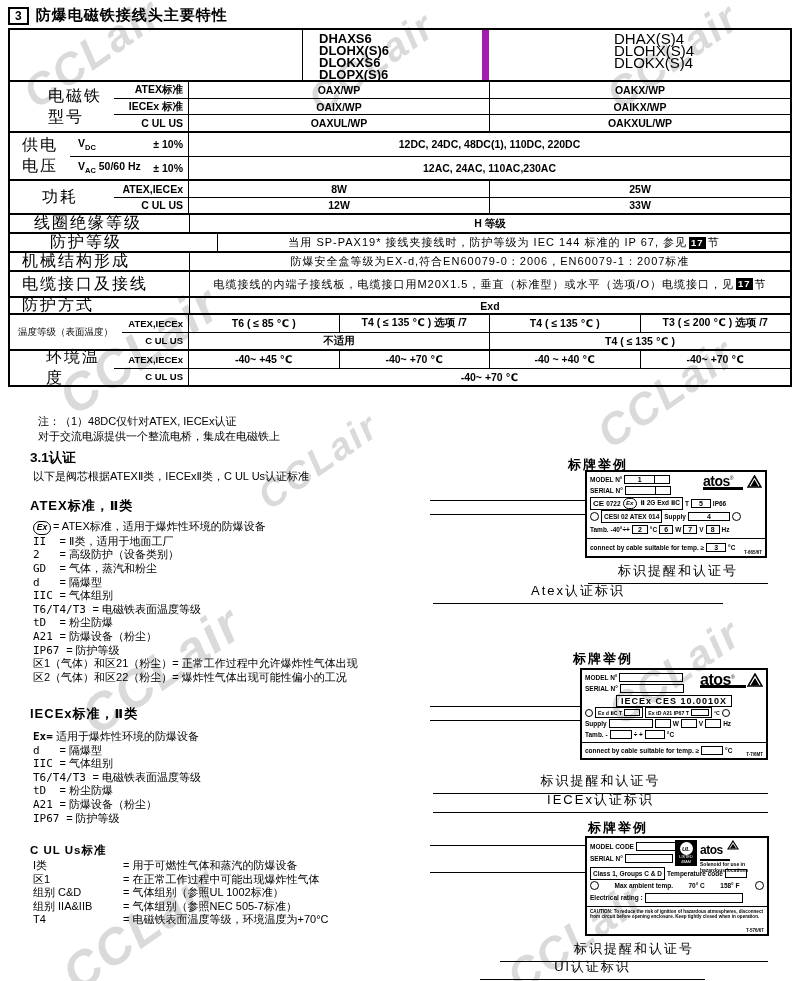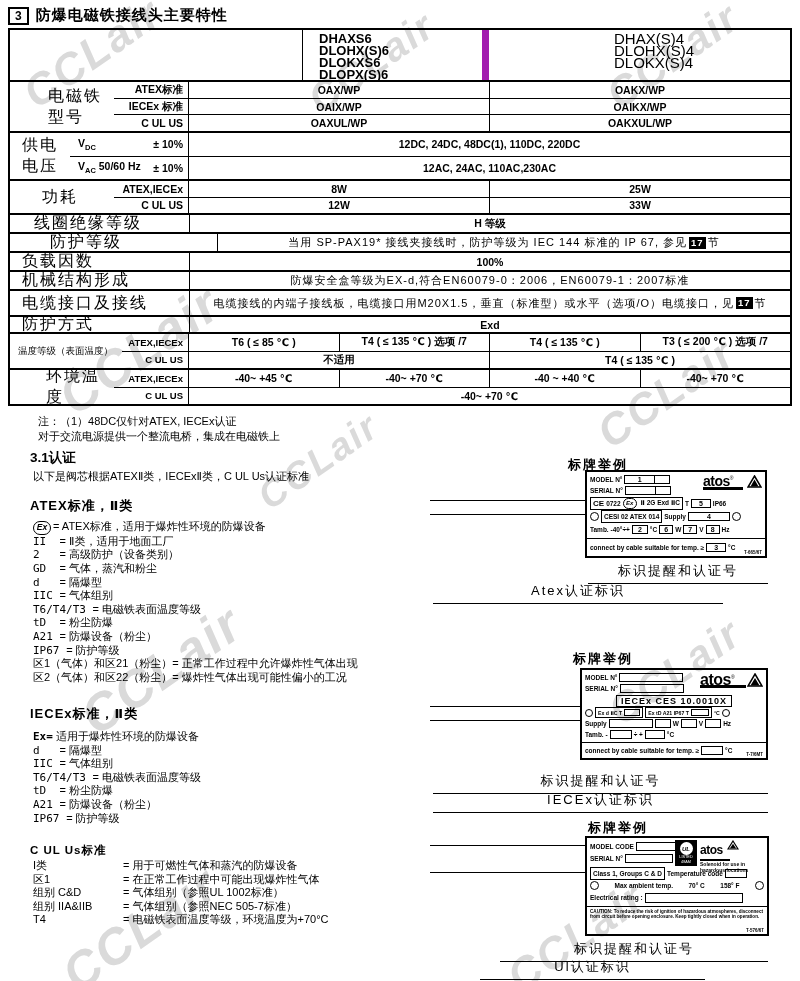--- a/index.html
+++ b/index.html
@@ -171,24 +171,20 @@
 
       <div class="band" style="height:19px">
         <div class="blabel labelcol" style="width:180px;padding-left:12px;margin-left:28px;">防护等级</div>
         <div class="v vfull cn">
           <span>当用 SP-PAX19* 接线夹接线时，防护等级为 IEC 144 标准的 IP 67, 参见</span>
             <span class="refbox">17</span>
             <span>节</span>
         </div>
       </div>
 
-      <div class="band" style="height:19px">
-        <div class="blabel labelcol" style="width:180px;padding-left:12px;">负载因数</div>
-        <div class="v vfull">100%</div>
-      </div>
 
       <div class="band" style="height:19px">
         <div class="blabel labelcol" style="width:180px;padding-left:12px;">机械结构形成</div>
         <div class="v vfull cn">防爆安全盒等级为EX-d,符合EN60079-0：2006，EN60079-1：2007标准</div>
       </div>
 
       <div class="band" style="height:26px">
         <div class="blabel labelcol" style="width:180px;padding-left:12px;">电缆接口及接线</div>
         <div class="v vfull cn">
           <span>电缆接线的内端子接线板，电缆接口用M20X1.5，垂直（标准型）或水平（选项/O）电缆接口，见</span>

